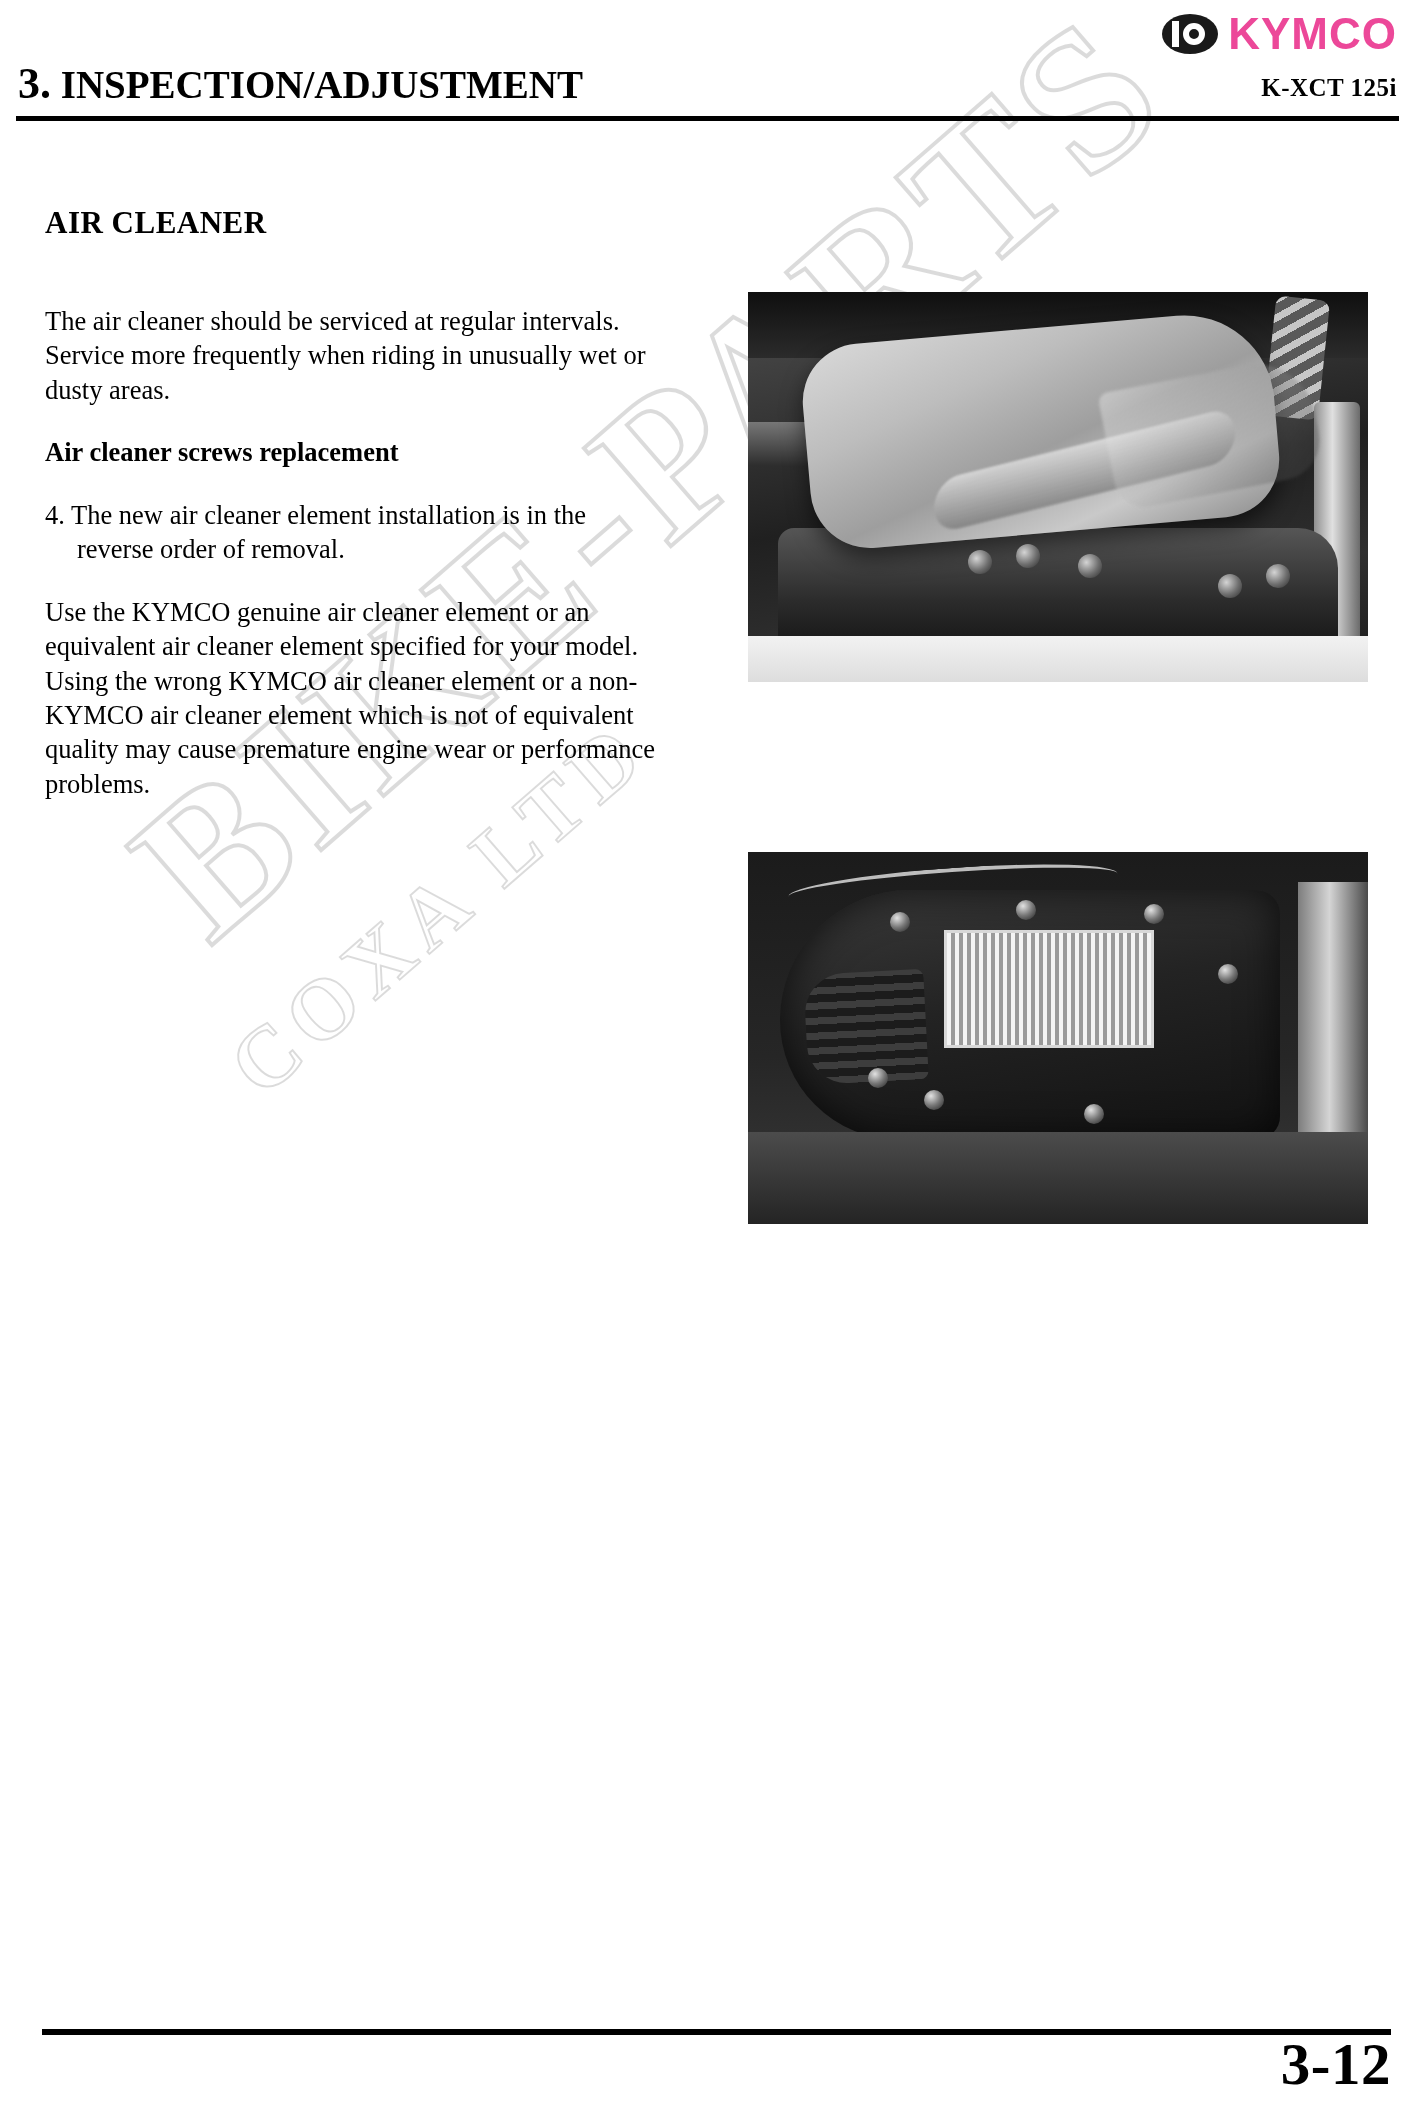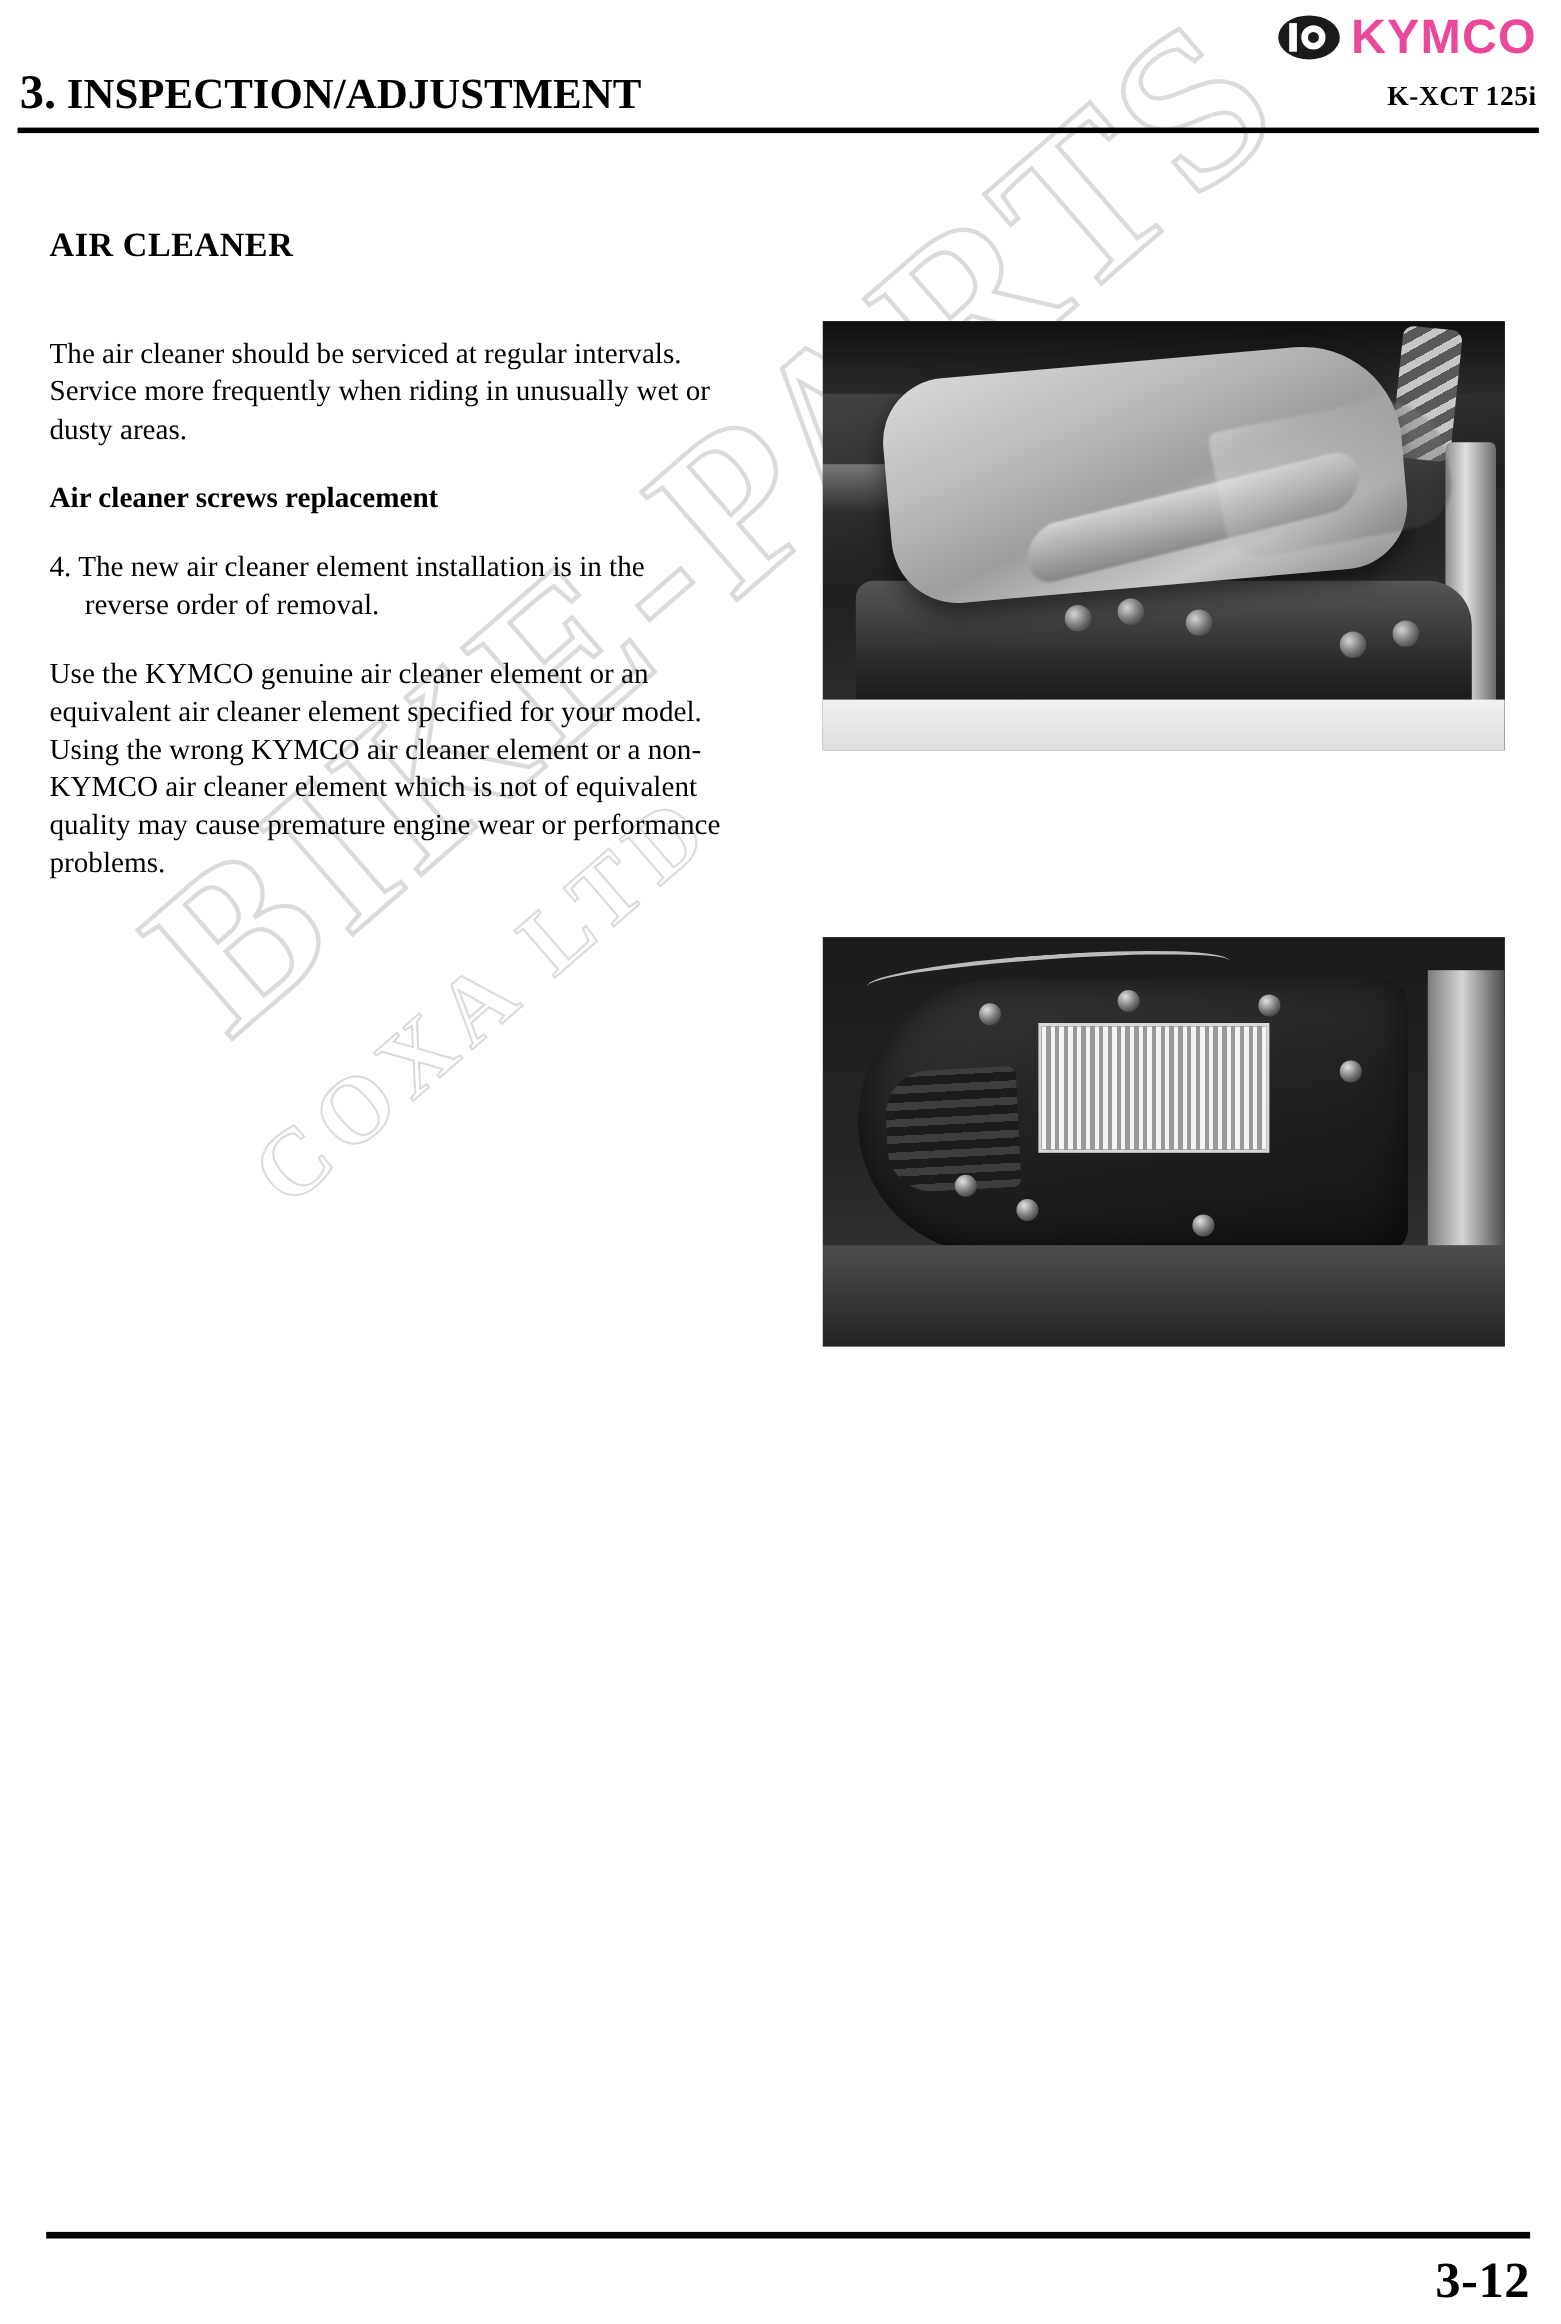--- a/index.html
+++ b/index.html
@@ -366,21 +366,21 @@
     right: 28px;
     bottom: 78px;
     height: 6px;
     background: #000000;
   }
   .page-number {
     position: absolute;
     right: 28px;
     bottom: 14px;
     font-weight: bold;
-    font-size: 46px;
+    font-size: 59px;
     letter-spacing: 0.5px;
   }
 </style>
 </head>
 <body>
 
 <div class="page">
 
   <div class="brand-logo">
     <span class="brand-mark"></span>

